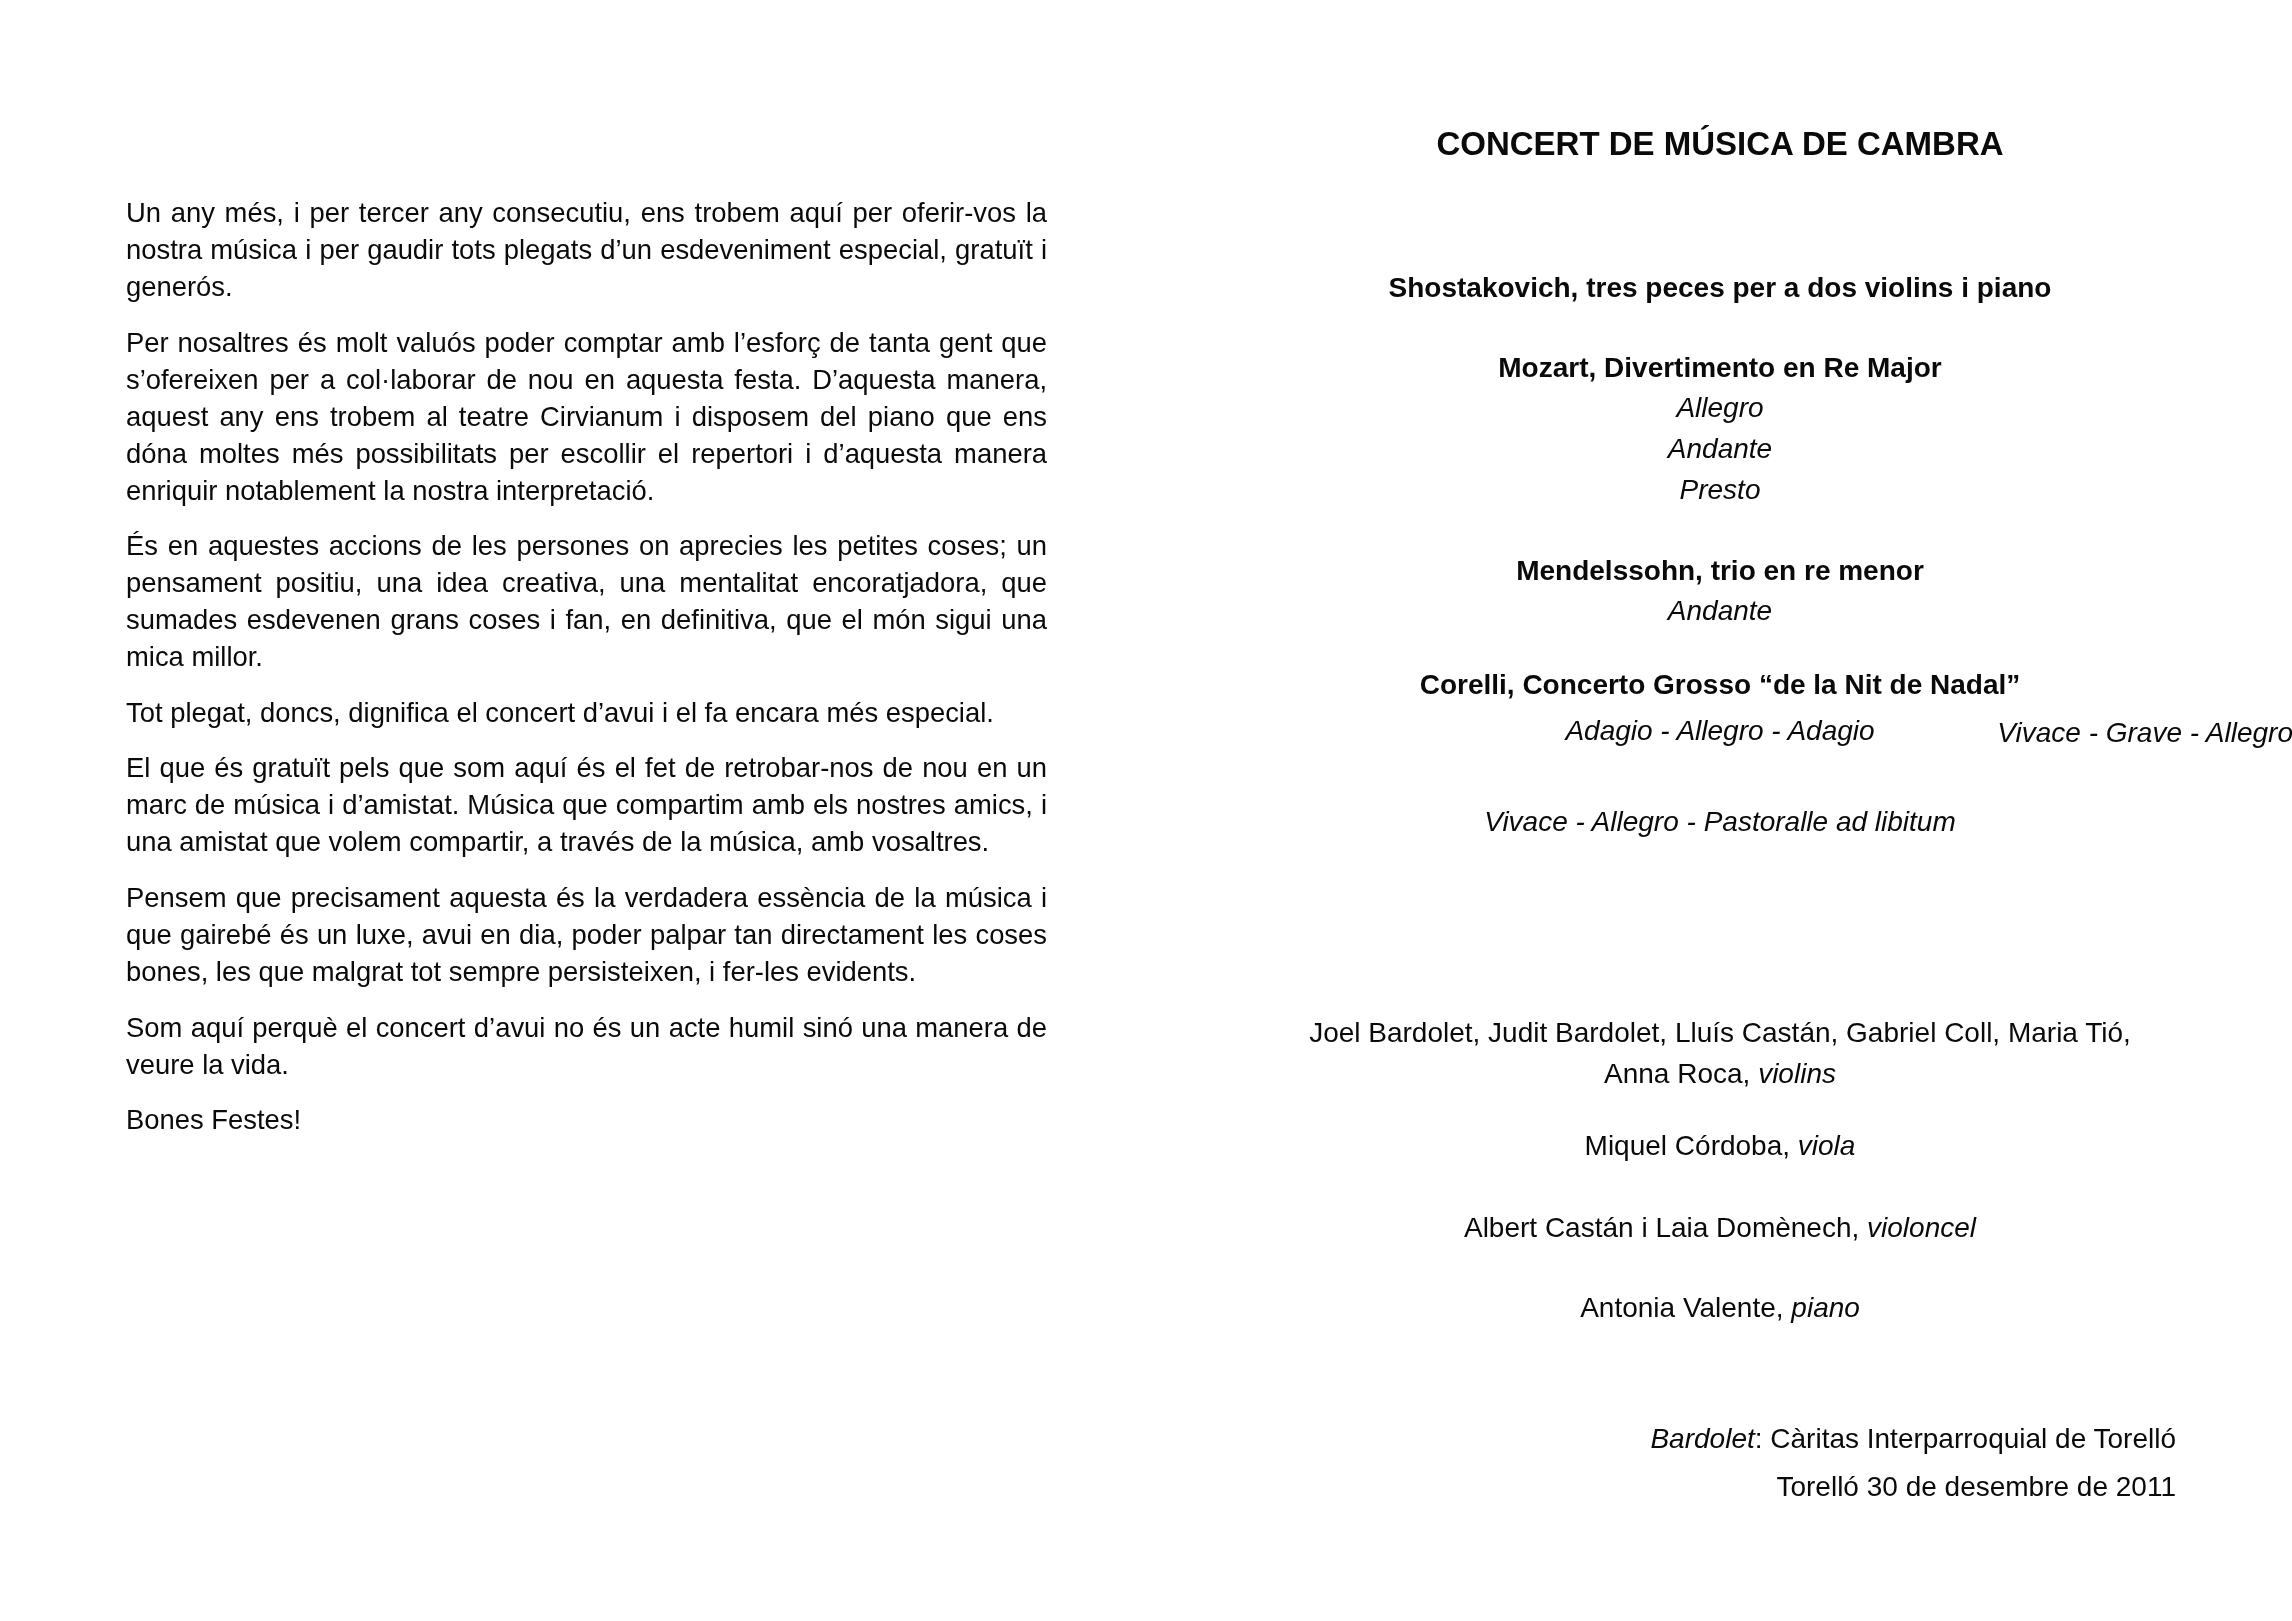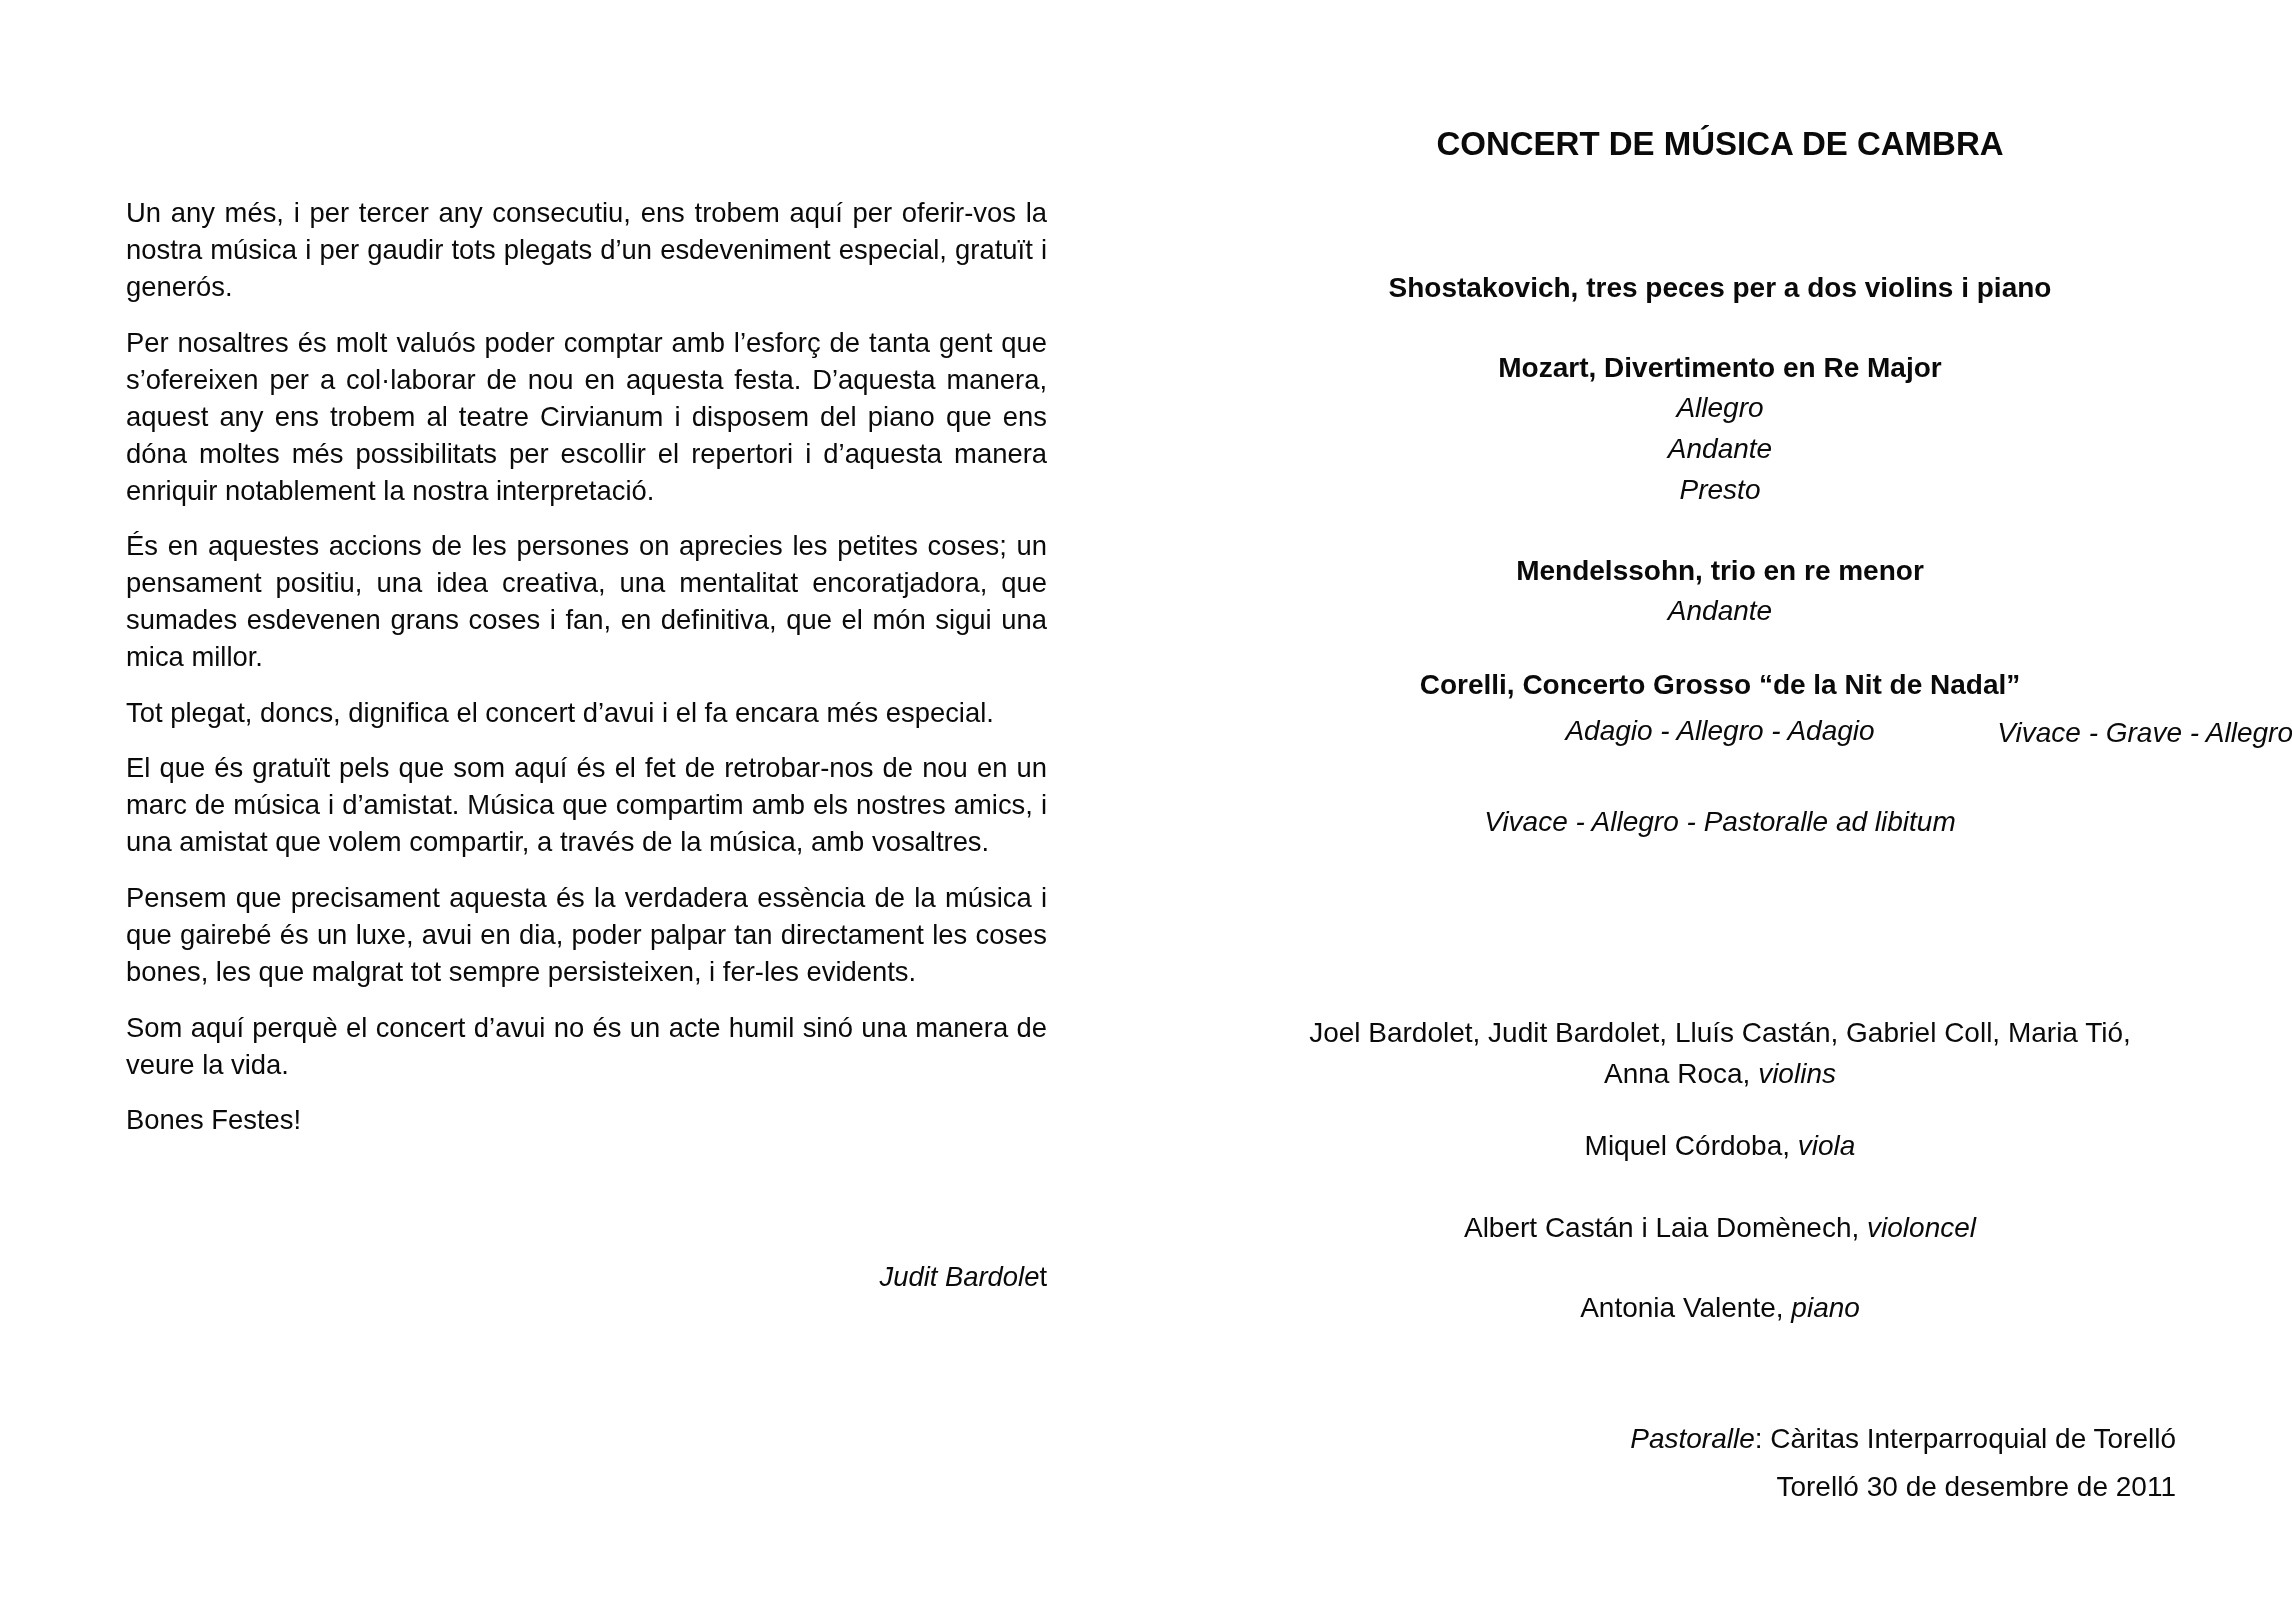--- a/index.html
+++ b/index.html
@@ -54,21 +54,20 @@
 
   <div class="letter">
     <p>Un any més, i per tercer any consecutiu, ens trobem aquí per oferir-vos la nostra música i per gaudir tots plegats d’un esdeveniment especial, gratuït i generós.</p>
     <p>Per nosaltres és molt valuós poder comptar amb l’esforç de tanta gent que s’ofereixen per a col·laborar de nou en aquesta festa. D’aquesta manera, aquest any ens trobem al teatre Cirvianum i disposem del piano que ens dóna moltes més possibilitats per escollir el repertori i d’aquesta manera enriquir notablement la nostra interpretació.</p>
     <p>És en aquestes accions de les persones on aprecies les petites coses; un pensament positiu, una idea creativa, una mentalitat encoratjadora, que sumades esdevenen grans coses i fan, en definitiva, que el món sigui una mica millor.</p>
     <p>Tot plegat, doncs, dignifica el concert d’avui i el fa encara més especial.</p>
     <p>El que és gratuït pels que som aquí és el fet de retrobar-nos de nou en un marc de música i d’amistat. Música que compartim amb els nostres amics, i una amistat que volem compartir, a través de la música, amb vosaltres.</p>
     <p>Pensem que precisament aquesta és la verdadera essència de la música i que gairebé és un luxe, avui en dia, poder palpar tan directament les coses bones, les que malgrat tot sempre persisteixen, i fer-les evidents.</p>
     <p>Som aquí perquè el concert d’avui no és un acte humil sinó una manera de veure la vida.</p>
     <p>Bones Festes!</p>
-    <div class="signature"><span class="sig-italic">Judit Bardole</span><span>t</span></div>
   </div>
 
   <div class="rc-line title-line" style="top:123px;">CONCERT DE MÚSICA DE CAMBRA</div>
 
   <div class="rc-line work" style="top:267px;">Shostakovich, tres peces per a dos violins i piano</div>
 
   <div class="rc-line work" style="top:347px;">Mozart, Divertimento en Re Major</div>
   <div class="rc-line movement" style="top:387px;">Allegro</div>
   <div class="rc-line movement" style="top:428px;">Andante</div>
   <div class="rc-line movement" style="top:469px;">Presto</div>
@@ -84,18 +83,18 @@
   <div class="rc-line performer" style="top:1012px;">Joel Bardolet, Judit Bardolet, Lluís Castán, Gabriel Coll, Maria Tió,</div>
   <div class="rc-line performer" style="top:1053px;"><span>Anna Roca,</span> <span class="instr">violins</span></div>
 
   <div class="rc-line performer" style="top:1125px;"><span>Miquel Córdoba,</span> <span class="instr">viola</span></div>
 
   <div class="rc-line performer" style="top:1287px;"><span>Antonia Valente,</span> <span class="instr">piano</span></div>
 
   <div class="rc-line performer" style="top:1207px;"><span>Albert Castán i Laia Domènech,</span> <span class="instr">violoncel</span></div>
 
   <div class="footer">
-    <div><span class="org-label">Pastoralle</span><span>: Càritas Interparroquial de Torelló</span></div>
+    <div><span class="org-label">Bardolet</span><span>: Càritas Interparroquial de Torelló</span></div>
     <div>Torelló 30 de desembre de 2011</div>
   </div>
 
 </div>
 
 
 </body></html>

